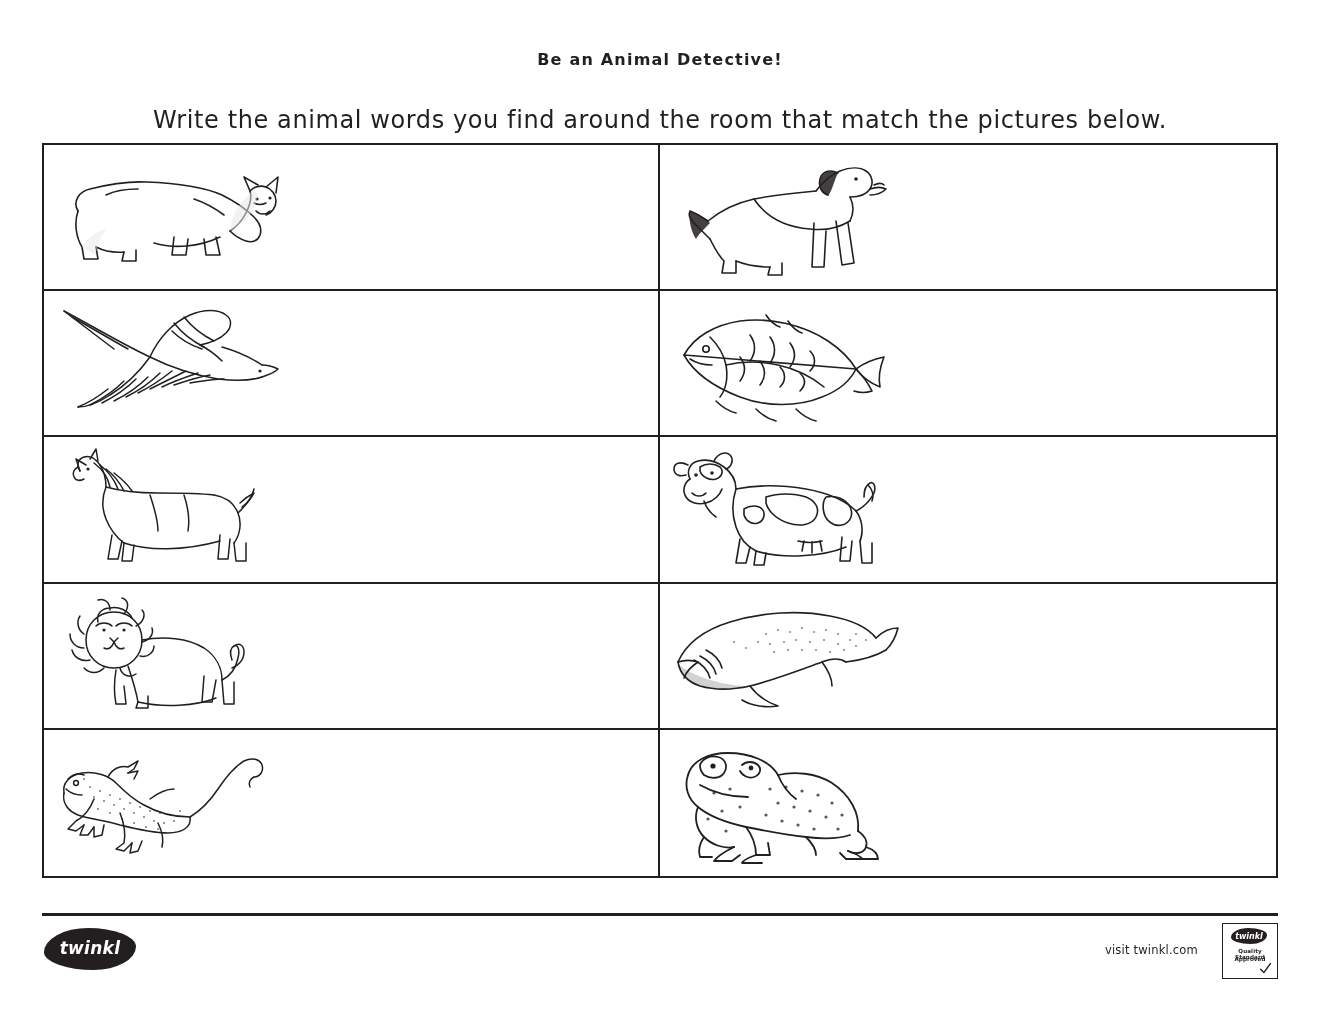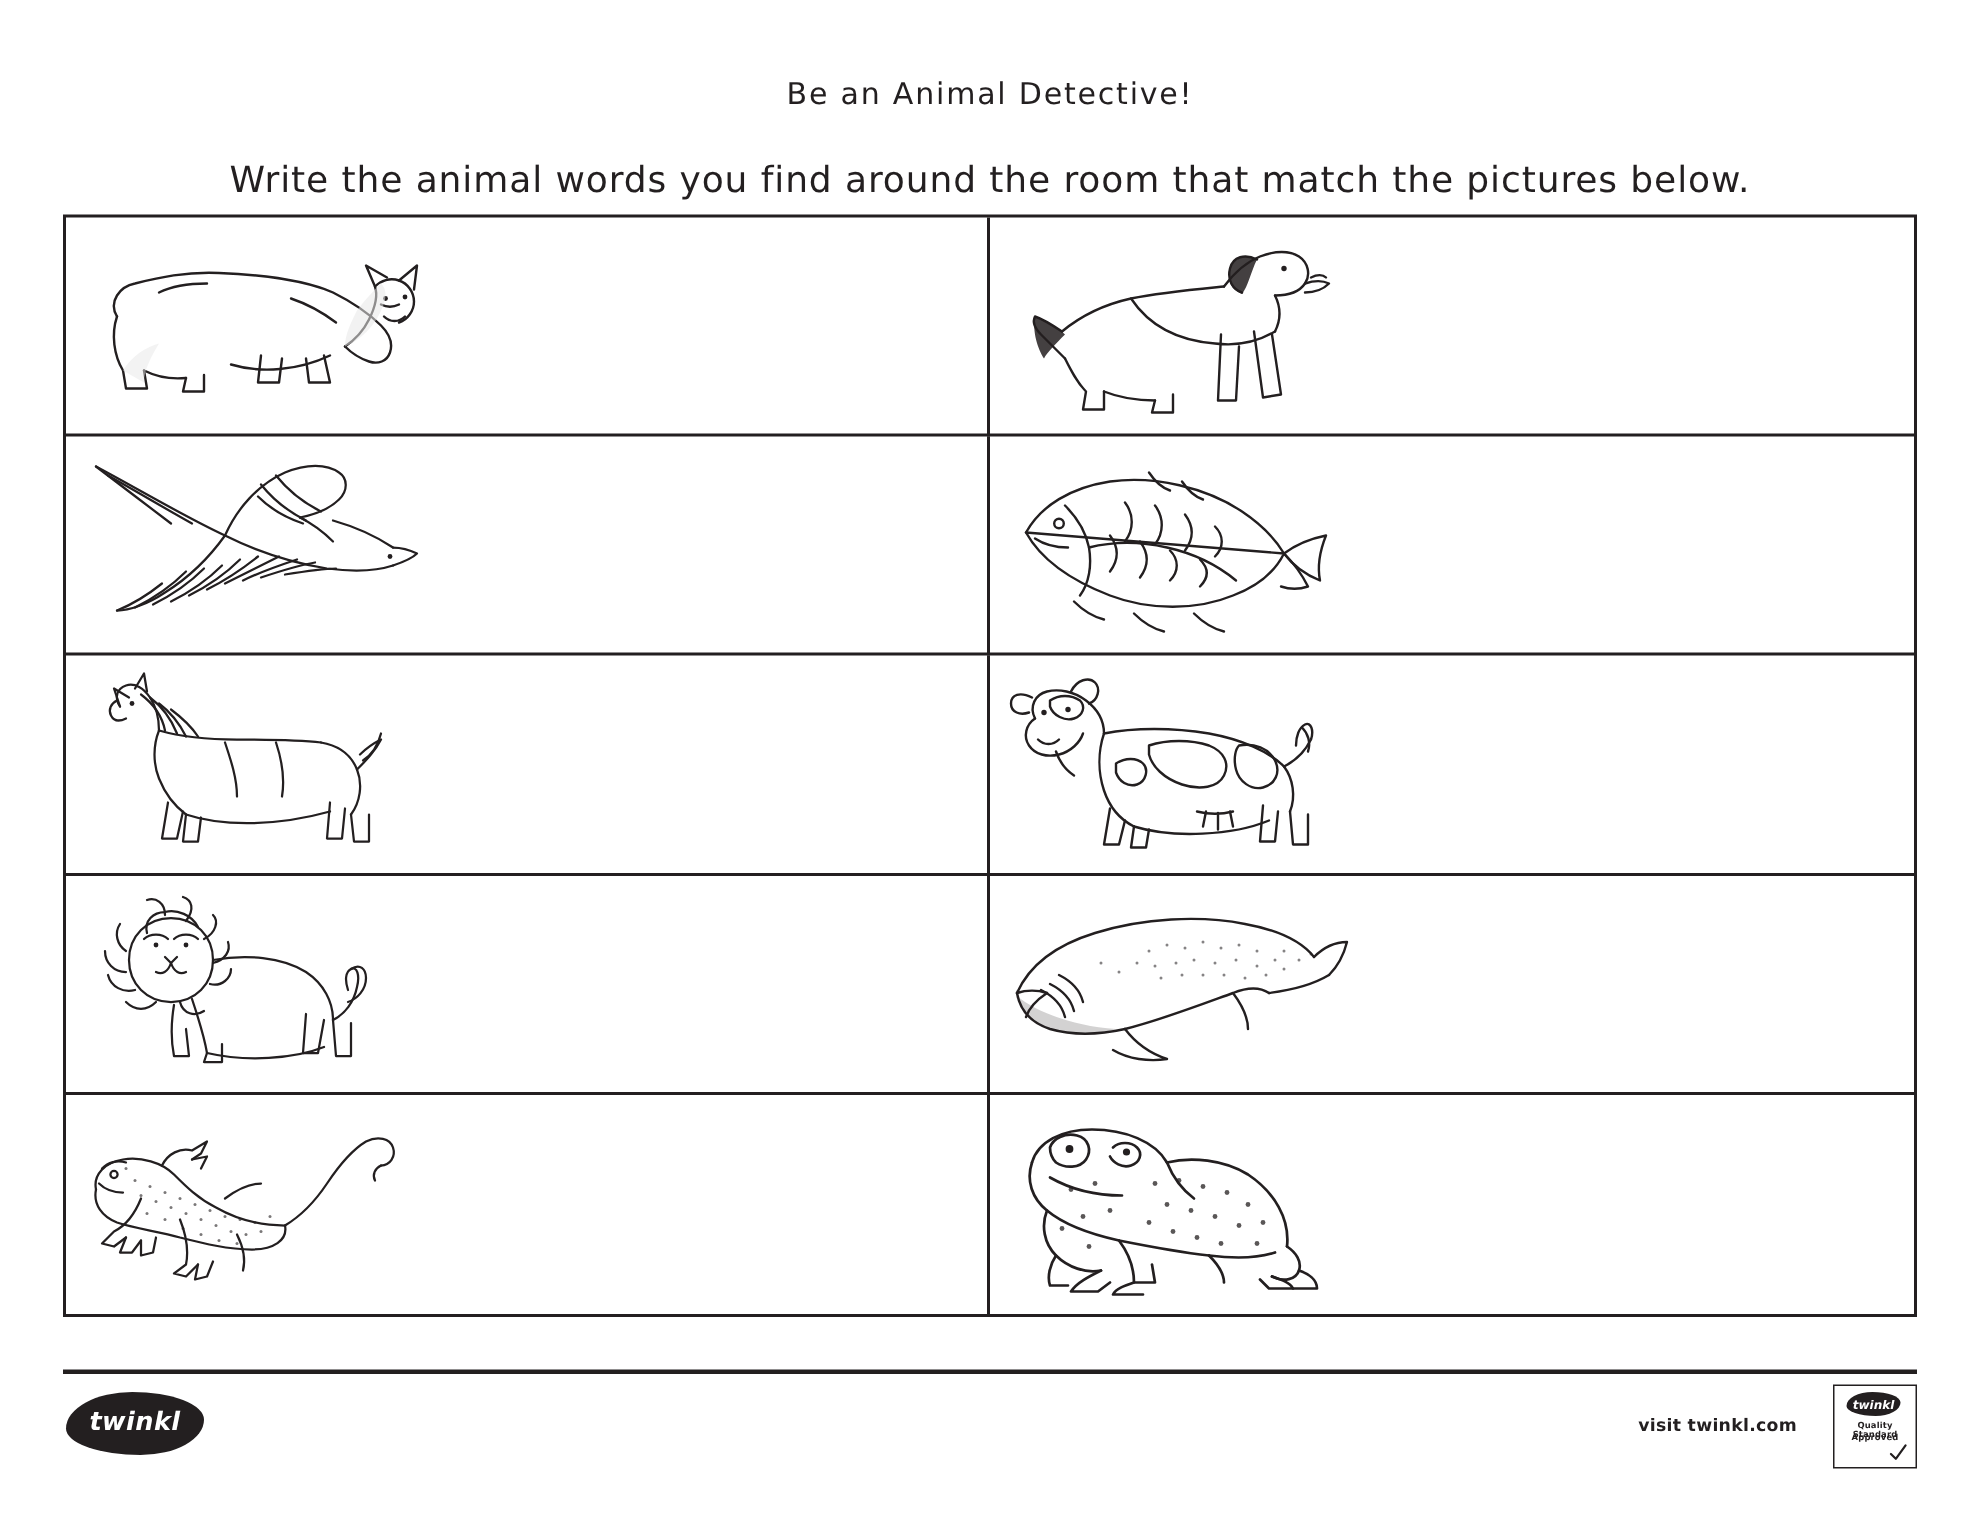--- a/index.html
+++ b/index.html
@@ -20,22 +20,22 @@
     position: absolute;
     inset: 0;
   }
 
   .title {
     position: absolute;
     top: 50px;
     left: 0;
     width: 1320px;
     text-align: center;
-    font-size: 20px;
-    font-weight: 400;
+    font-size: 16px;
+    font-weight: 700;
     letter-spacing: 1.2px;
     color: #231f20;
   }
 
   .subtitle {
     position: absolute;
     top: 106px;
     left: 0;
     width: 1320px;
     text-align: center;
@@ -124,21 +124,21 @@
     font-weight: 700;
     letter-spacing: 0.3px;
     padding-bottom: 2px;
   }
 
   .visit-text {
     position: absolute;
     right: 122px;
     top: 943px;
     font-size: 11.5px;
-    font-weight: 700;
+    font-weight: 400;
     color: #231f20;
     letter-spacing: 0.2px;
   }
 
   .quality-badge {
     position: absolute;
     right: 42px;
     top: 923px;
     width: 56px;
     height: 56px;

